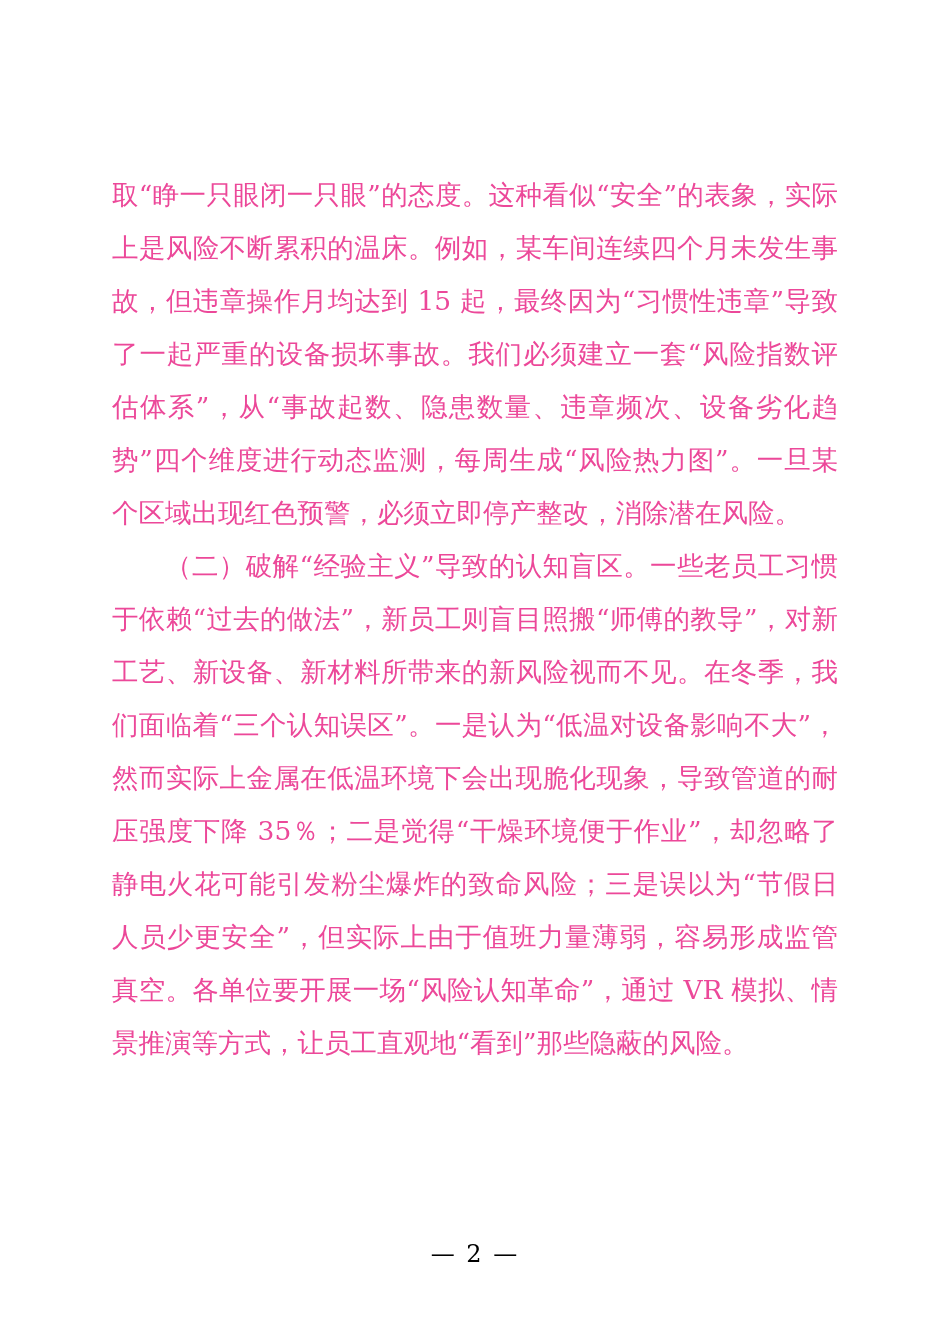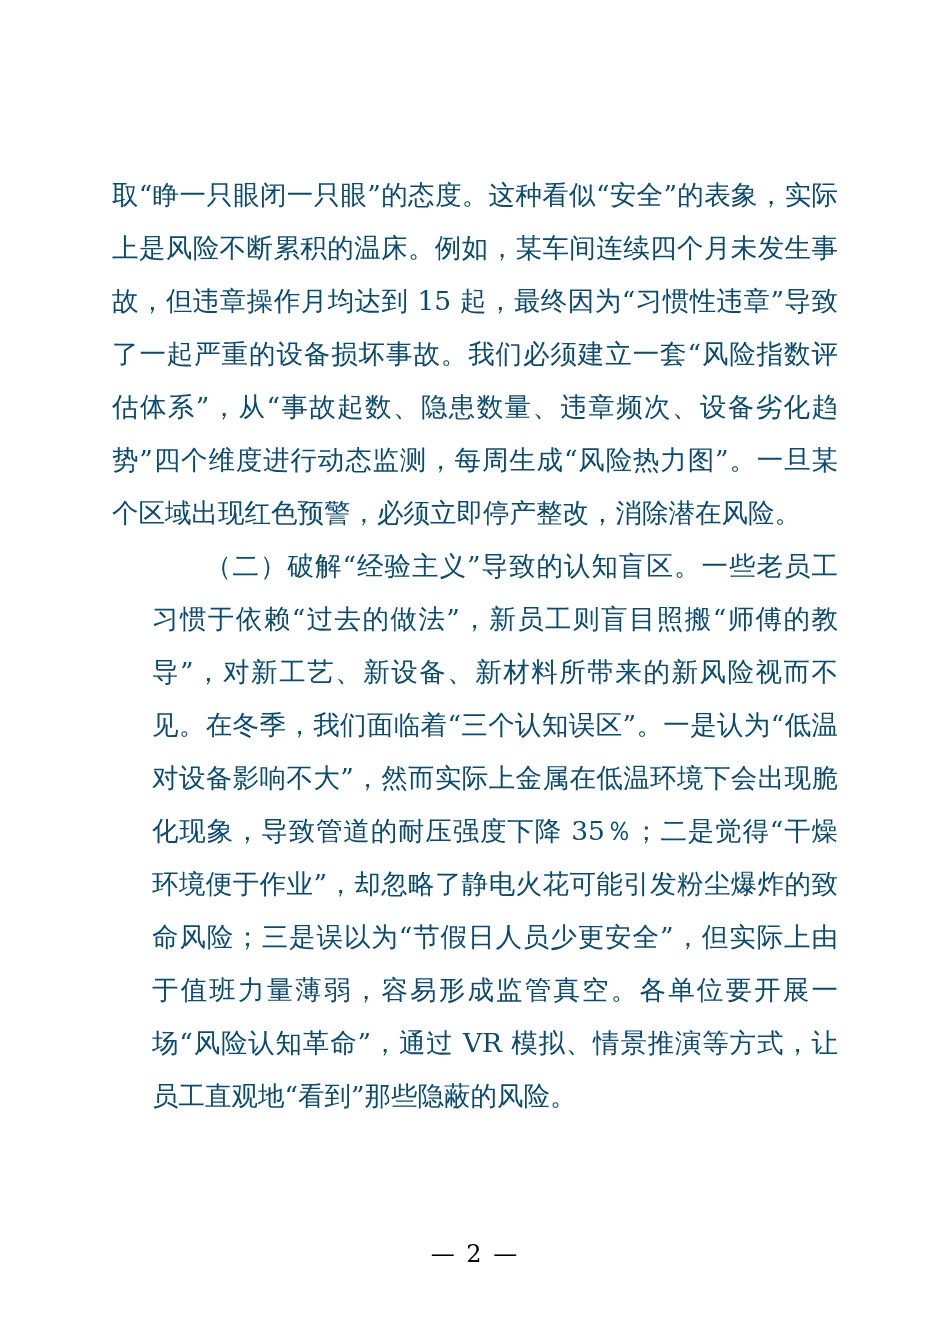--- a/index.html
+++ b/index.html
@@ -18,30 +18,29 @@
   }
   .content {
     position: absolute;
     left: 112px;
     top: 168px;
     width: 726px;
   }
   .para {
     font-size: 26.5px;
     line-height: 53px;
-    color: #0c4a6e;
+    color: #ec4899;
     text-align: justify;
     text-justify: inter-ideograph;
     letter-spacing: 0px;
     margin: 0 0 0 0;
     font-family: "DejaVu Serif", "Liberation Serif", serif;
   }
   .para.indent {
     text-indent: 2em;
-    margin-left: 40px;
   }
   .footer {
     position: absolute;
     left: 0;
     right: 0;
     top: 1240px;
     text-align: center;
     font-size: 24px;
     color: #000000;
     font-family: "DejaVu Serif", "Liberation Serif", serif;

